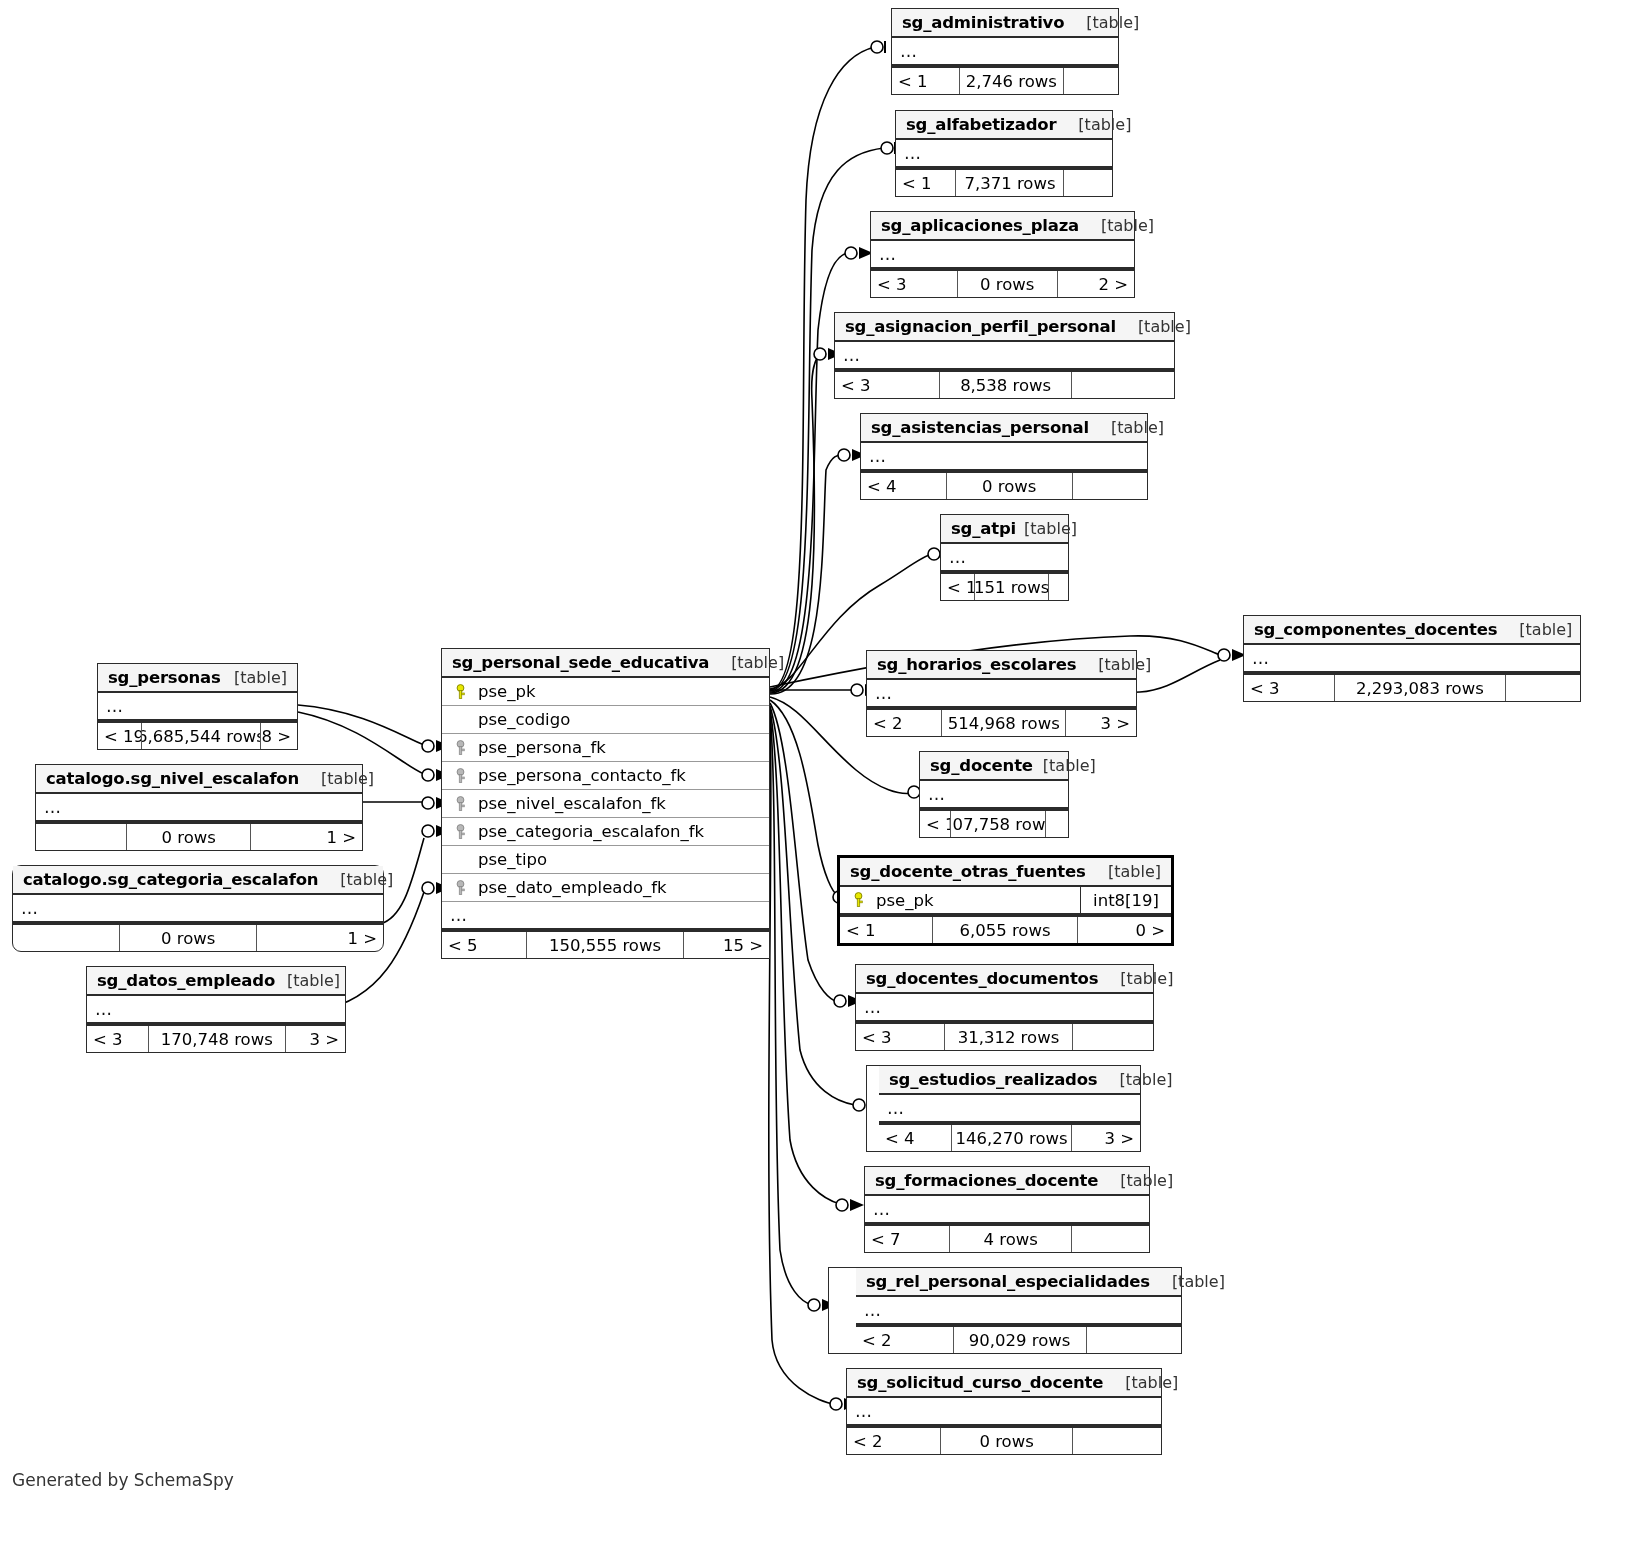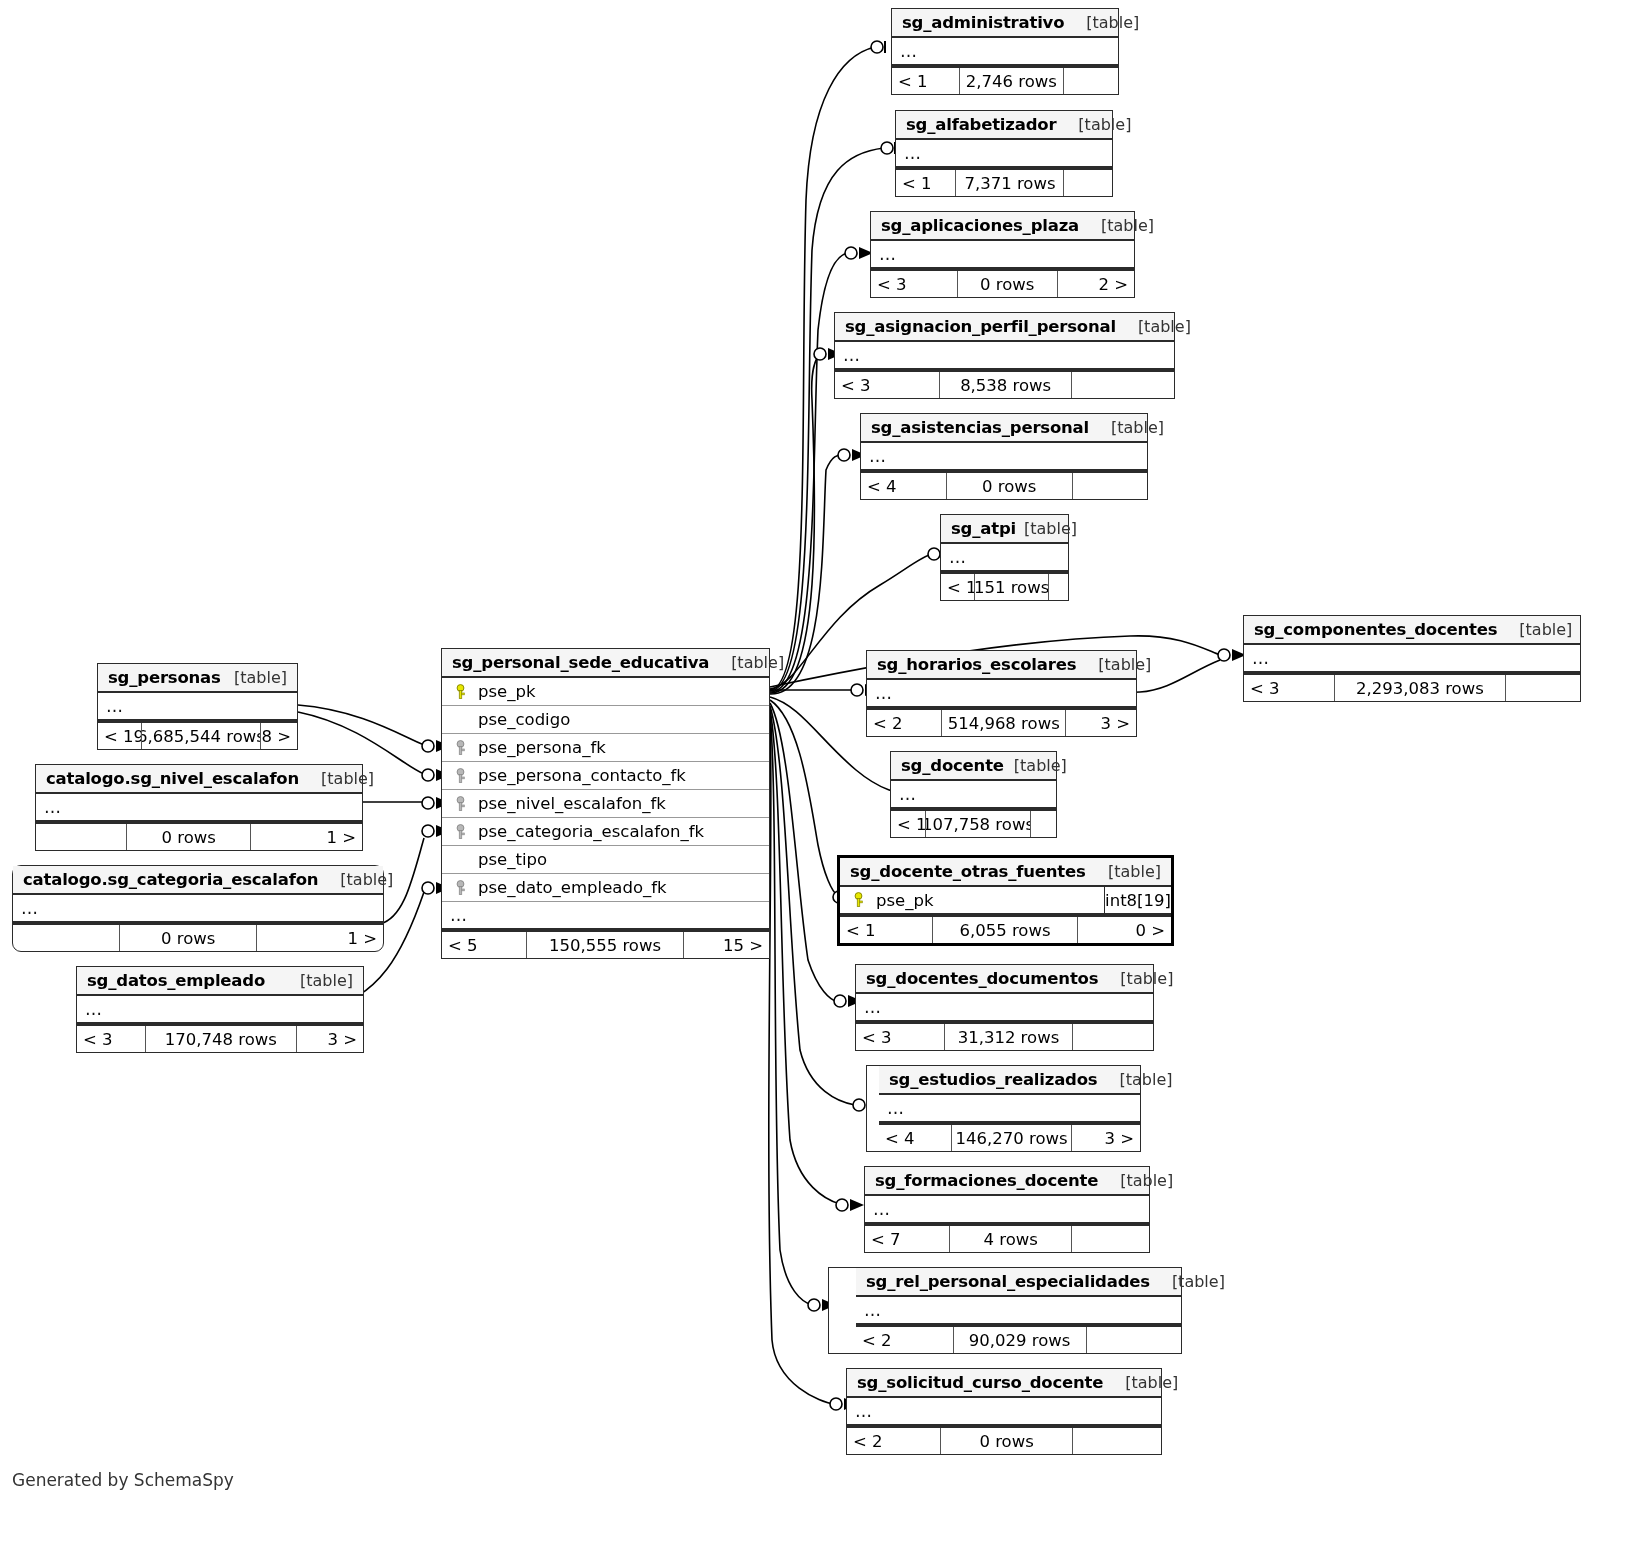--- a/index.html
+++ b/index.html
@@ -89,21 +89,21 @@
     margin-left: 8px;
     font-size: 16.5px;
   }
   .col-type {
     position: absolute;
     right: 0;
     top: 0;
     bottom: 0;
     display: flex;
     align-items: center;
-    padding: 0 0;
+    padding: 0 12px;
     border-left: 1.5px solid #2b2b2b;
     font-size: 16.5px;
     box-sizing: border-box;
   }
   .footer-row {
     display: flex;
     height: 28px;
     border-top: 2px solid #2b2b2b;
     box-sizing: border-box;
     font-size: 16.5px;
@@ -308,21 +308,21 @@
       <span class="tbl-type">[table]</span>
     </div>
     <div class="col-row ellipsis thickbottom">…</div>
     <div class="footer-row">
       <div class="footer-cell fc-left" style="width:28%">&lt; 2</div>
       <div class="footer-cell fc-center" style="width:46%">514,968 rows</div>
       <div class="footer-cell fc-right" style="width:26%">3 &gt;</div>
     </div>
   </div>
 
-  <div class="table-node" style="left:890px; top:751px; width:167px;">
+  <div class="table-node" style="left:919px; top:751px; width:150px;">
     <div class="tbl-header">
       <span class="tbl-name">sg_docente</span>
       <span class="tbl-type" style="margin-left:10px">[table]</span>
     </div>
     <div class="col-row ellipsis thickbottom">…</div>
     <div class="footer-row">
       <div class="footer-cell fc-left" style="width:21%">&lt; 1</div>
       <div class="footer-cell fc-center" style="width:64%">107,758 rows</div>
       <div class="footer-cell fc-right" style="width:15%"></div>
     </div>
@@ -448,21 +448,21 @@
       <span class="tbl-type">[table]</span>
     </div>
     <div class="col-row ellipsis thickbottom">…</div>
     <div class="footer-row">
       <div class="footer-cell fc-left" style="width:29%"></div>
       <div class="footer-cell fc-center" style="width:37%">0 rows</div>
       <div class="footer-cell fc-right" style="width:34%">1 &gt;</div>
     </div>
   </div>
 
-  <div class="table-node" style="left:76px; top:966px; width:288px;">
+  <div class="table-node" style="left:86px; top:966px; width:260px;">
     <div class="tbl-header">
       <span class="tbl-name">sg_datos_empleado</span>
       <span class="tbl-type" style="margin-left:12px">[table]</span>
     </div>
     <div class="col-row ellipsis thickbottom">…</div>
     <div class="footer-row">
       <div class="footer-cell fc-left" style="width:24%">&lt; 3</div>
       <div class="footer-cell fc-center" style="width:53%">170,748 rows</div>
       <div class="footer-cell fc-right" style="width:23%">3 &gt;</div>
     </div>

